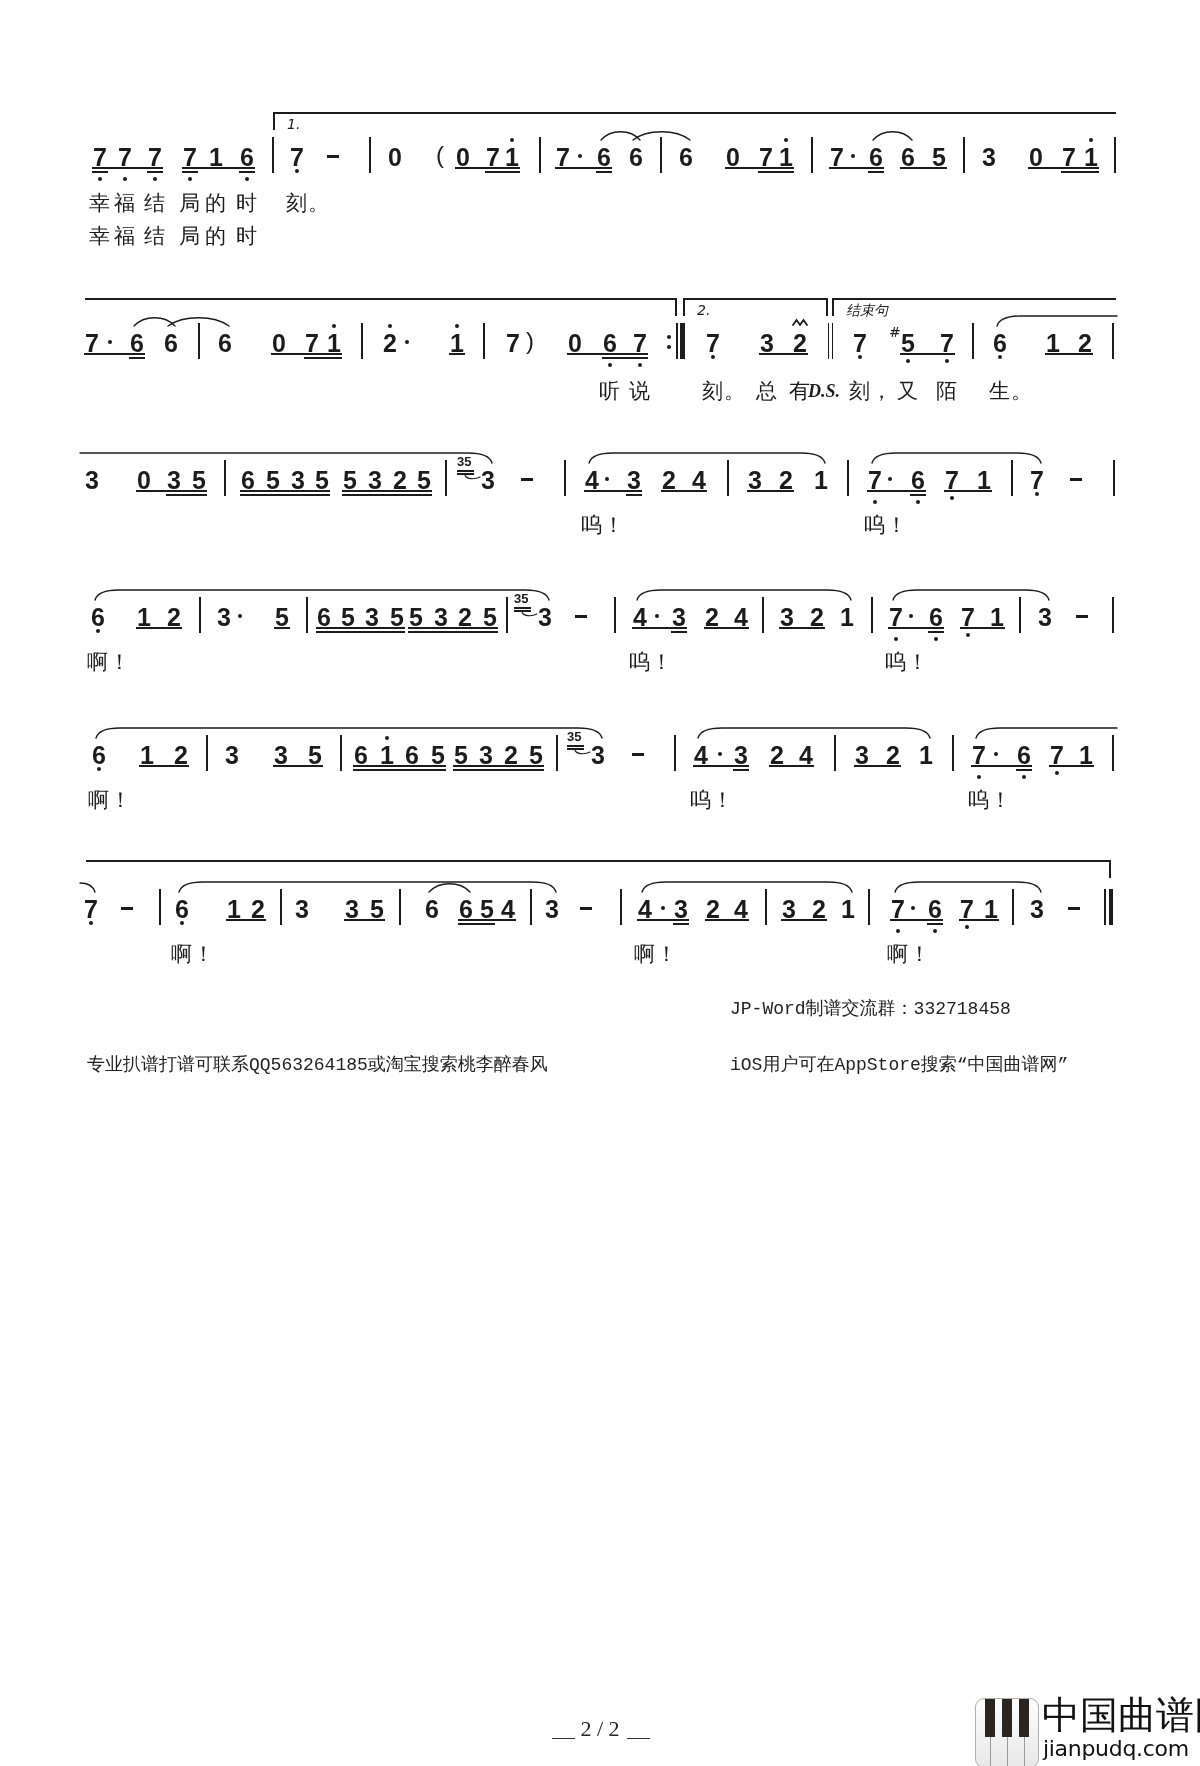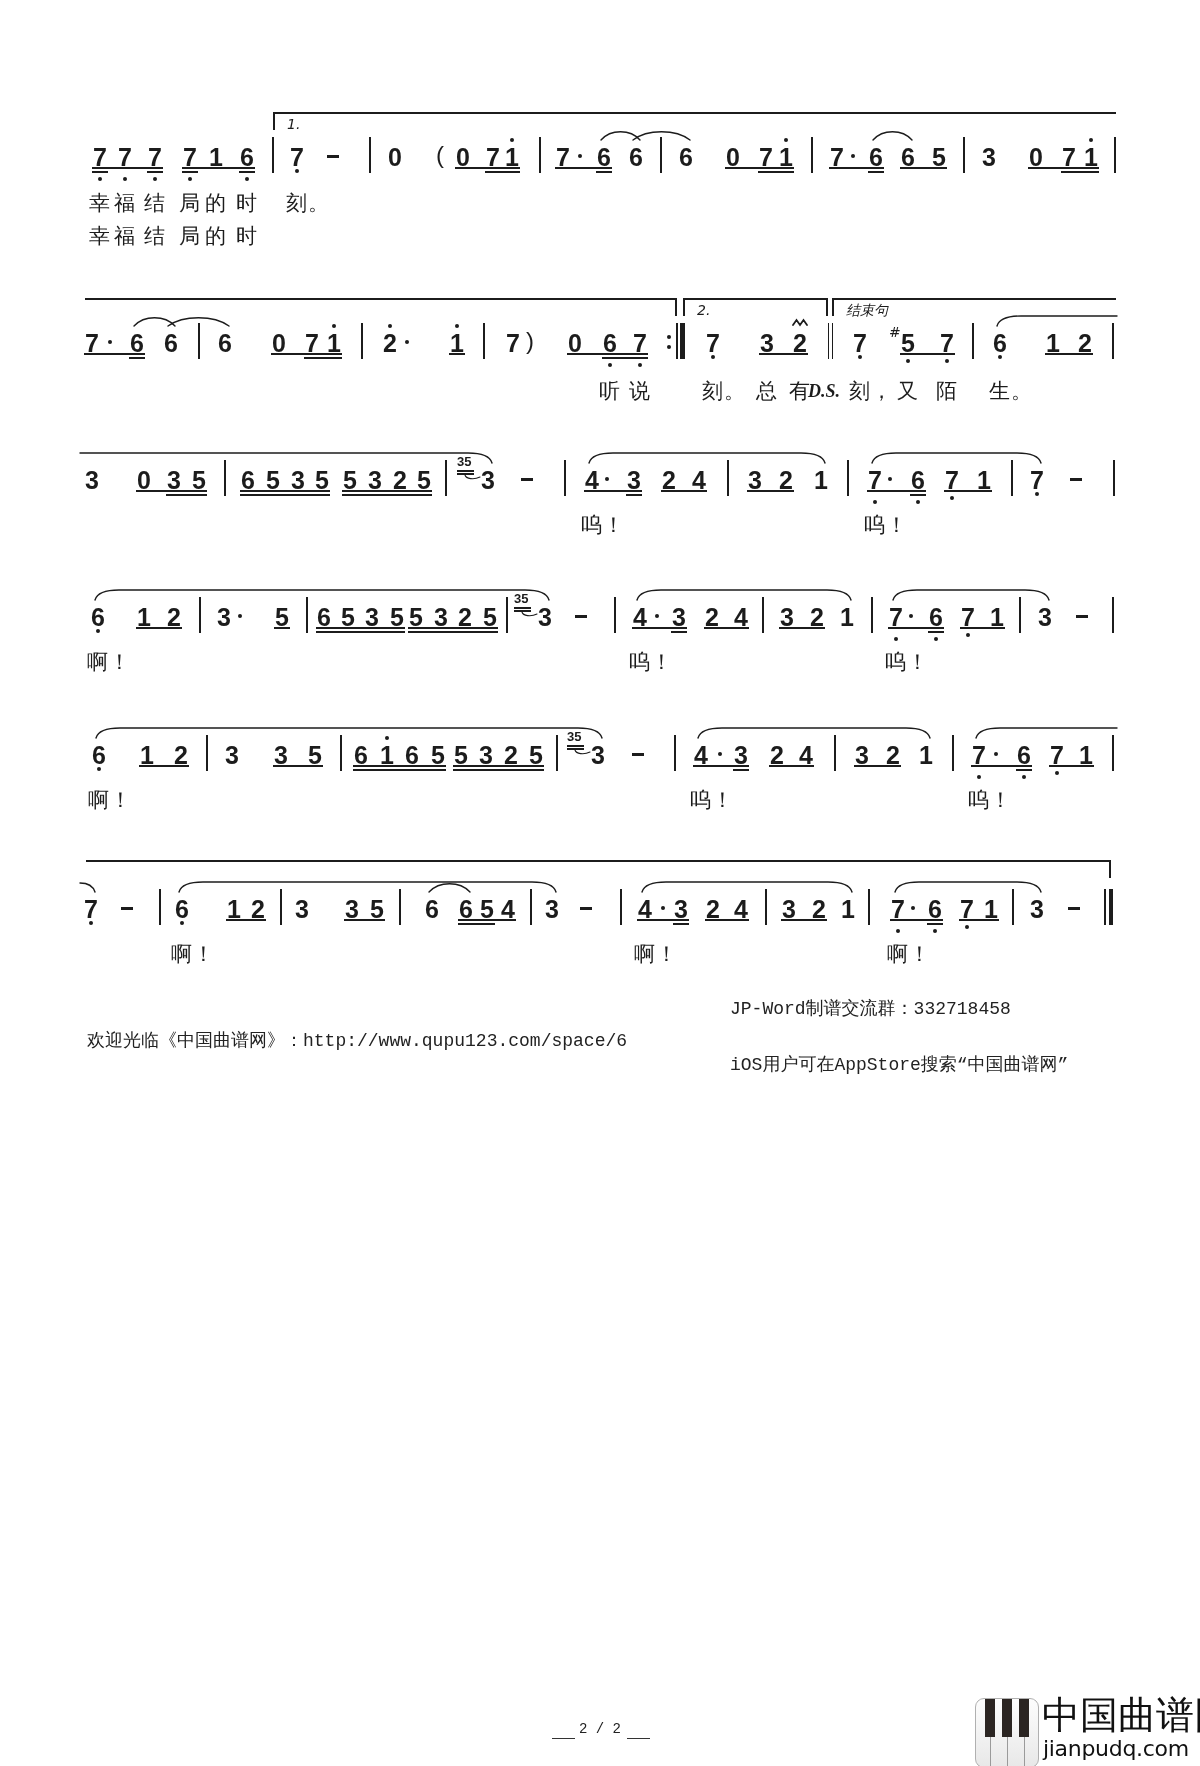--- a/index.html
+++ b/index.html
@@ -18,21 +18,21 @@
   .lyric{position:absolute;font-family:"DejaVu Sans",sans-serif;font-size:21px;line-height:26px;white-space:nowrap;letter-spacing:1px;color:#1c1c1c;}
   .mark{position:absolute;font-family:"Liberation Serif",serif;font-weight:700;font-style:italic;font-size:18px;line-height:26px;white-space:nowrap;}
   .grace{position:absolute;font-family:"Liberation Sans",sans-serif;font-weight:700;font-size:13px;line-height:14px;white-space:nowrap;}
   .acc{position:absolute;font-family:"DejaVu Sans",sans-serif;font-size:14px;line-height:16px;}
   .vline{position:absolute;height:1.6px;background:#1c1c1c;}
   .vtick{position:absolute;width:1.6px;height:18px;background:#1c1c1c;}
   .vlabel{position:absolute;font-family:"DejaVu Sans",sans-serif;font-style:italic;font-size:14px;line-height:16px;white-space:nowrap;}
   #slurs{position:absolute;left:0;top:0;}
 
   .footer-text{position:absolute;font-family:"Liberation Mono",monospace;font-size:18px;line-height:22px;white-space:nowrap;color:#222222;}
-  .page-num{position:absolute;left:540px;top:1718px;width:120px;text-align:center;font-family:Liberation Mono, monospace;font-size:14px;line-height:22px;color:#222222;}
+  .page-num{position:absolute;left:540px;top:1718px;width:120px;text-align:center;font-family:Liberation Serif, serif;font-size:22px;line-height:22px;color:#222222;}
   .pg-line{position:absolute;top:1738px;width:23px;height:1px;background:#333333;}
 
   .logo-icon{position:absolute;left:975px;top:1698px;width:64px;height:70px;border:1.5px solid #b0b0b0;border-radius:9px;background:linear-gradient(#fdfdfd,#e8e8e8);overflow:hidden;}
   .bk{position:absolute;top:0;width:10px;height:38px;background:#2b2522;}
   .wk{position:absolute;top:38px;bottom:0;width:1px;background:#9a9a9a;}
   .logo-title{position:absolute;left:1042px;top:1694px;font-family:"DejaVu Sans",sans-serif;font-size:38px;line-height:42px;color:#111111;white-space:nowrap;}
   .logo-domain{position:absolute;left:1043px;top:1735px;font-family:"DejaVu Sans",sans-serif;font-size:22px;line-height:28px;color:#111111;white-space:nowrap;letter-spacing:-0.3px;}
 </style>
 </head>
 <body>
@@ -467,21 +467,21 @@
       <path d="M96,738 C98,731 106,728 120,728 L578,728 C592,728 600,731 602,738" fill="none" stroke="#1c1c1c" stroke-width="1.4" stroke-linecap="round"></path>
       <path d="M698,738 C700,731 708,728 722,728 L906,728 C920,728 928,731 930,738" fill="none" stroke="#1c1c1c" stroke-width="1.4" stroke-linecap="round"></path>
       <path d="M976,738 C978,731 986,728 1000,728 L1117,728" fill="none" stroke="#1c1c1c" stroke-width="1.4" stroke-linecap="round"></path>
       <path d="M80,883 C88,883 93,886 95,892" fill="none" stroke="#1c1c1c" stroke-width="1.4" stroke-linecap="round"></path>
       <path d="M179,892 C181,885 189,882 203,882 L532,882 C546,882 554,885 556,892" fill="none" stroke="#1c1c1c" stroke-width="1.4" stroke-linecap="round"></path>
       <path d="M429,892 C439.25,881 459.75,881 470,892" fill="none" stroke="#1c1c1c" stroke-width="1.4" stroke-linecap="round"></path>
       <path d="M642,892 C644,885 652,882 666,882 L828,882 C842,882 850,885 852,892" fill="none" stroke="#1c1c1c" stroke-width="1.4" stroke-linecap="round"></path>
       <path d="M895,892 C897,885 905,882 919,882 L1017,882 C1031,882 1039,885 1041,892" fill="none" stroke="#1c1c1c" stroke-width="1.4" stroke-linecap="round"></path>
     </svg>
 
-  <div class="footer-text" style="left:87px;top:1030px;">欢迎光临《中国曲谱网》：http://www.qupu123.com/space/6</div>
+  <div class="footer-text" style="left:87px;top:1054px;">专业扒谱打谱可联系QQ563264185或淘宝搜索桃李醉春风</div>
   <div class="footer-text" style="left:730px;top:998px;">JP-Word制谱交流群：332718458</div>
   <div class="footer-text" style="left:730px;top:1054px;">iOS用户可在AppStore搜索“中国曲谱网”</div>
 
   <div class="pg-line" style="left:552px;"></div>
   <div class="page-num">2 / 2</div>
   <div class="pg-line" style="left:627px;"></div>
 
   <div>
     <div class="logo-icon">
       <span class="bk" style="left:9px;"></span>

